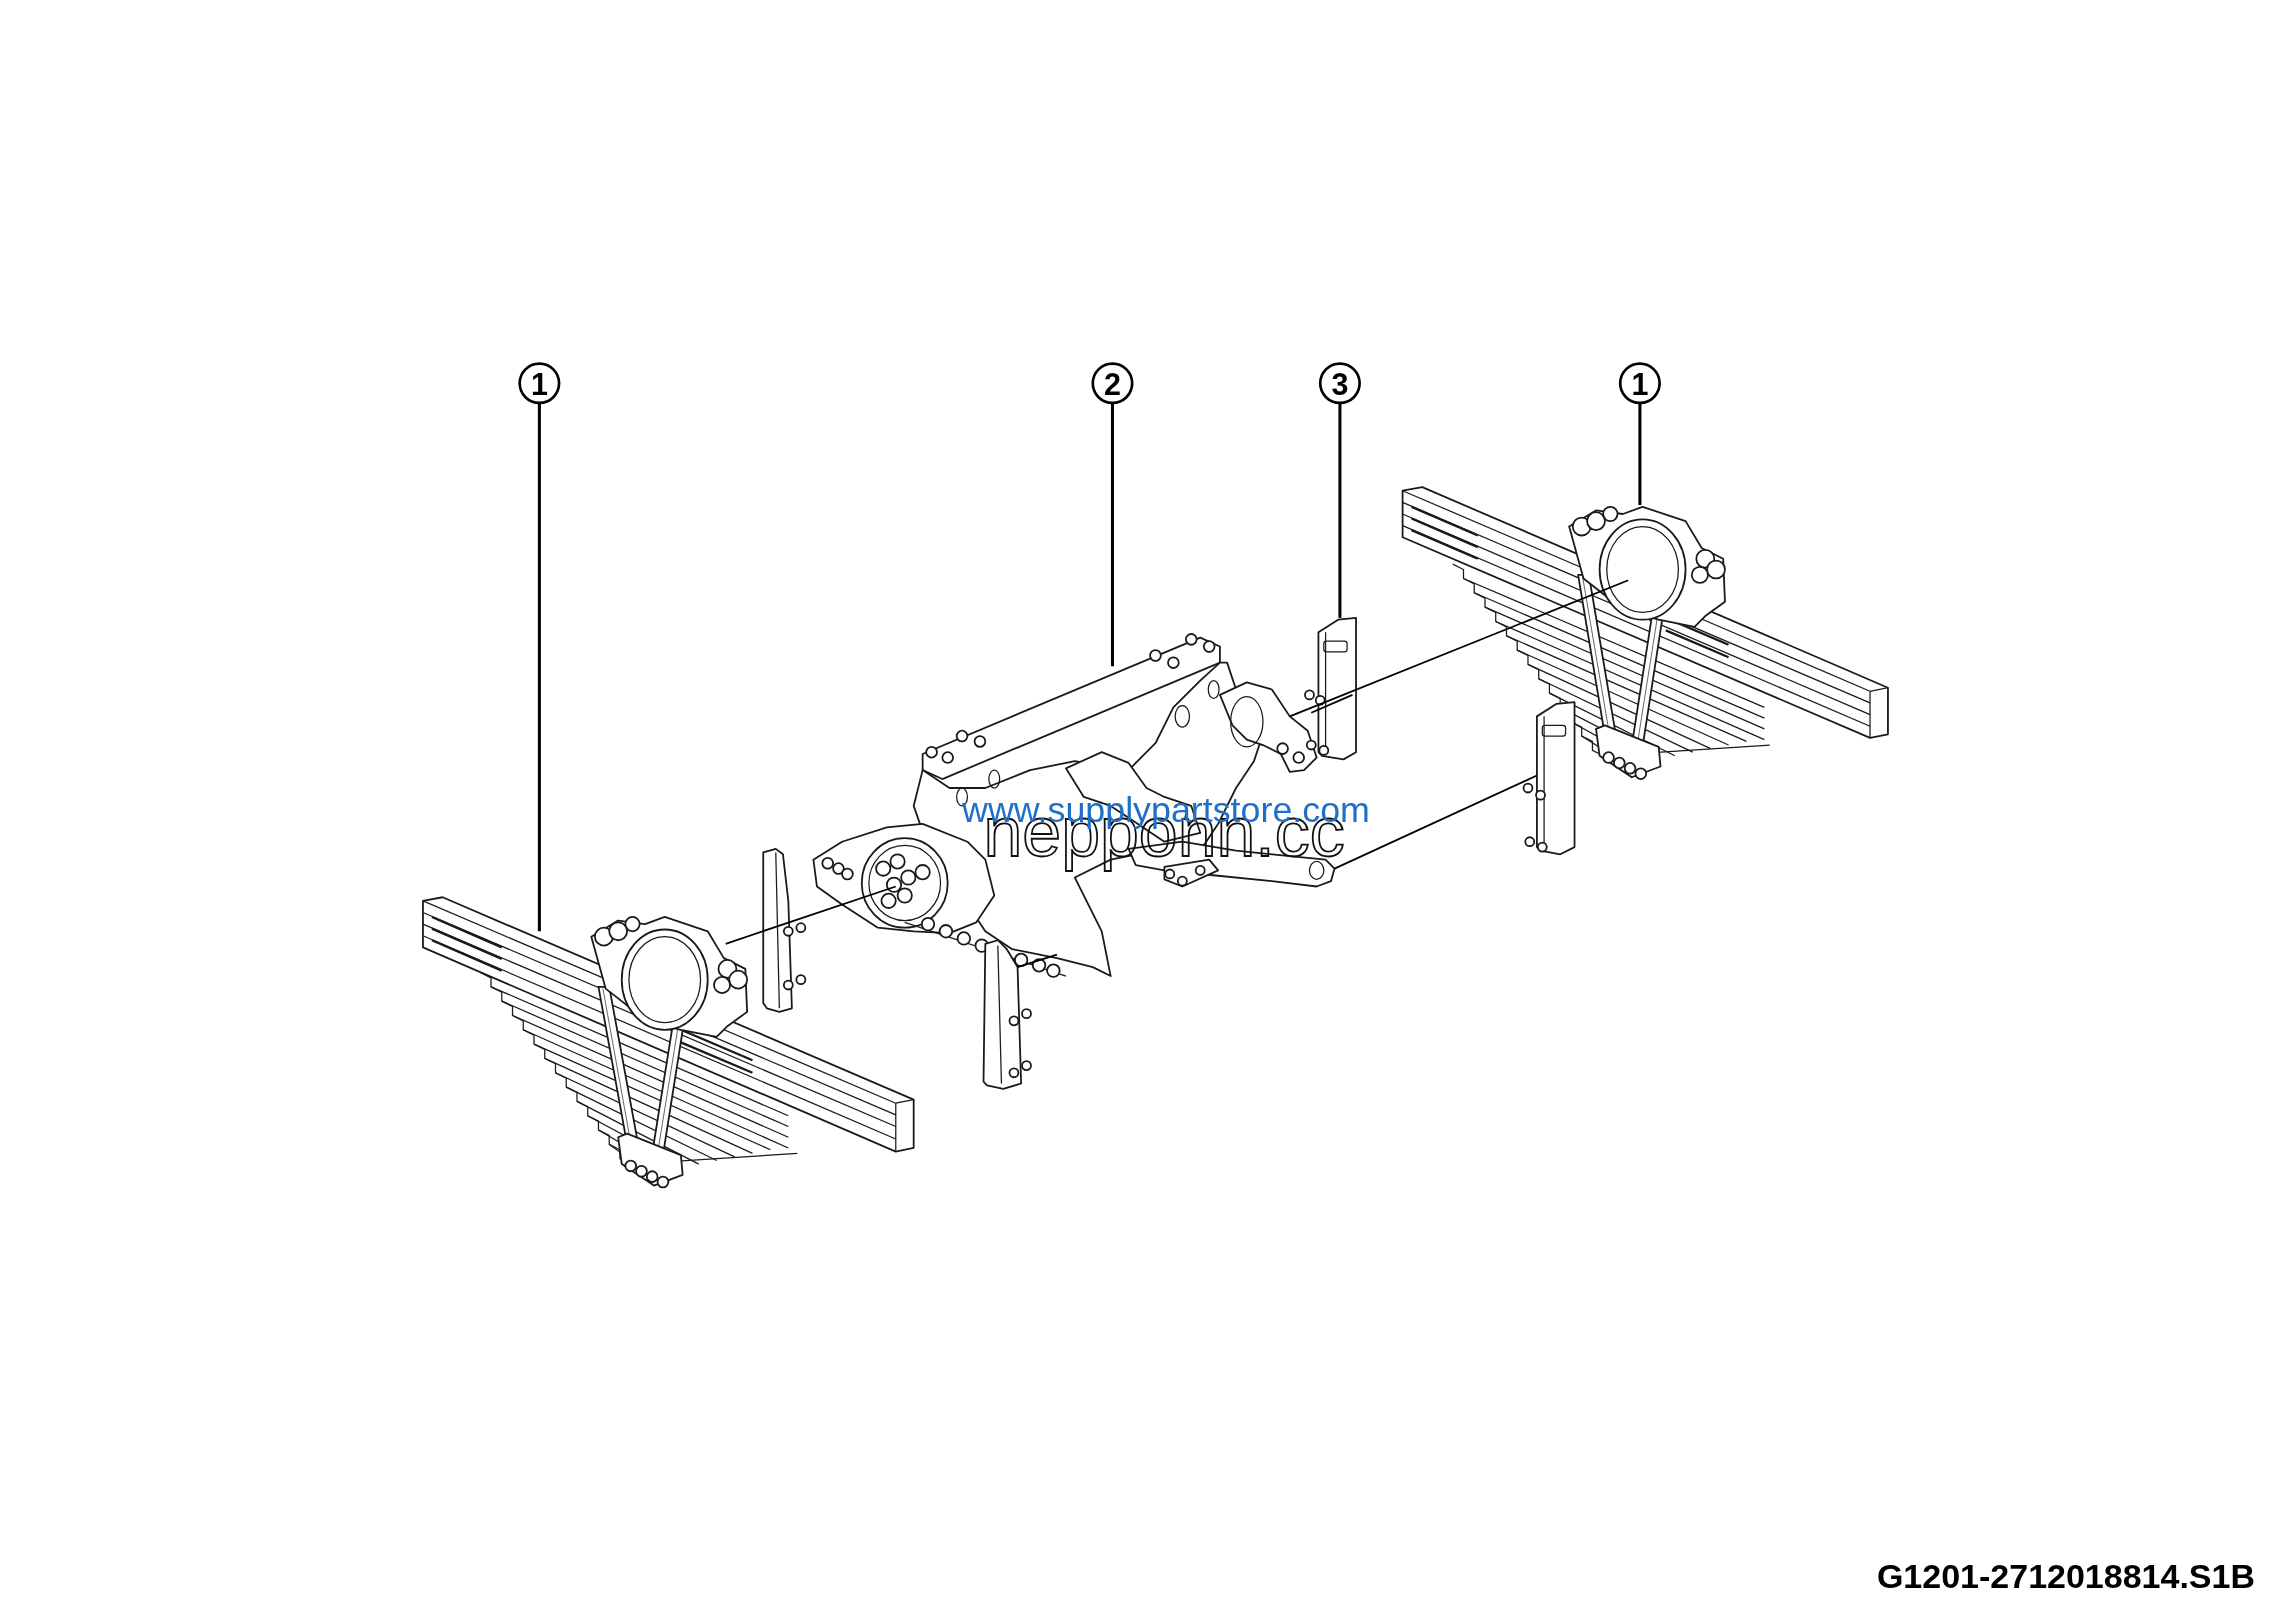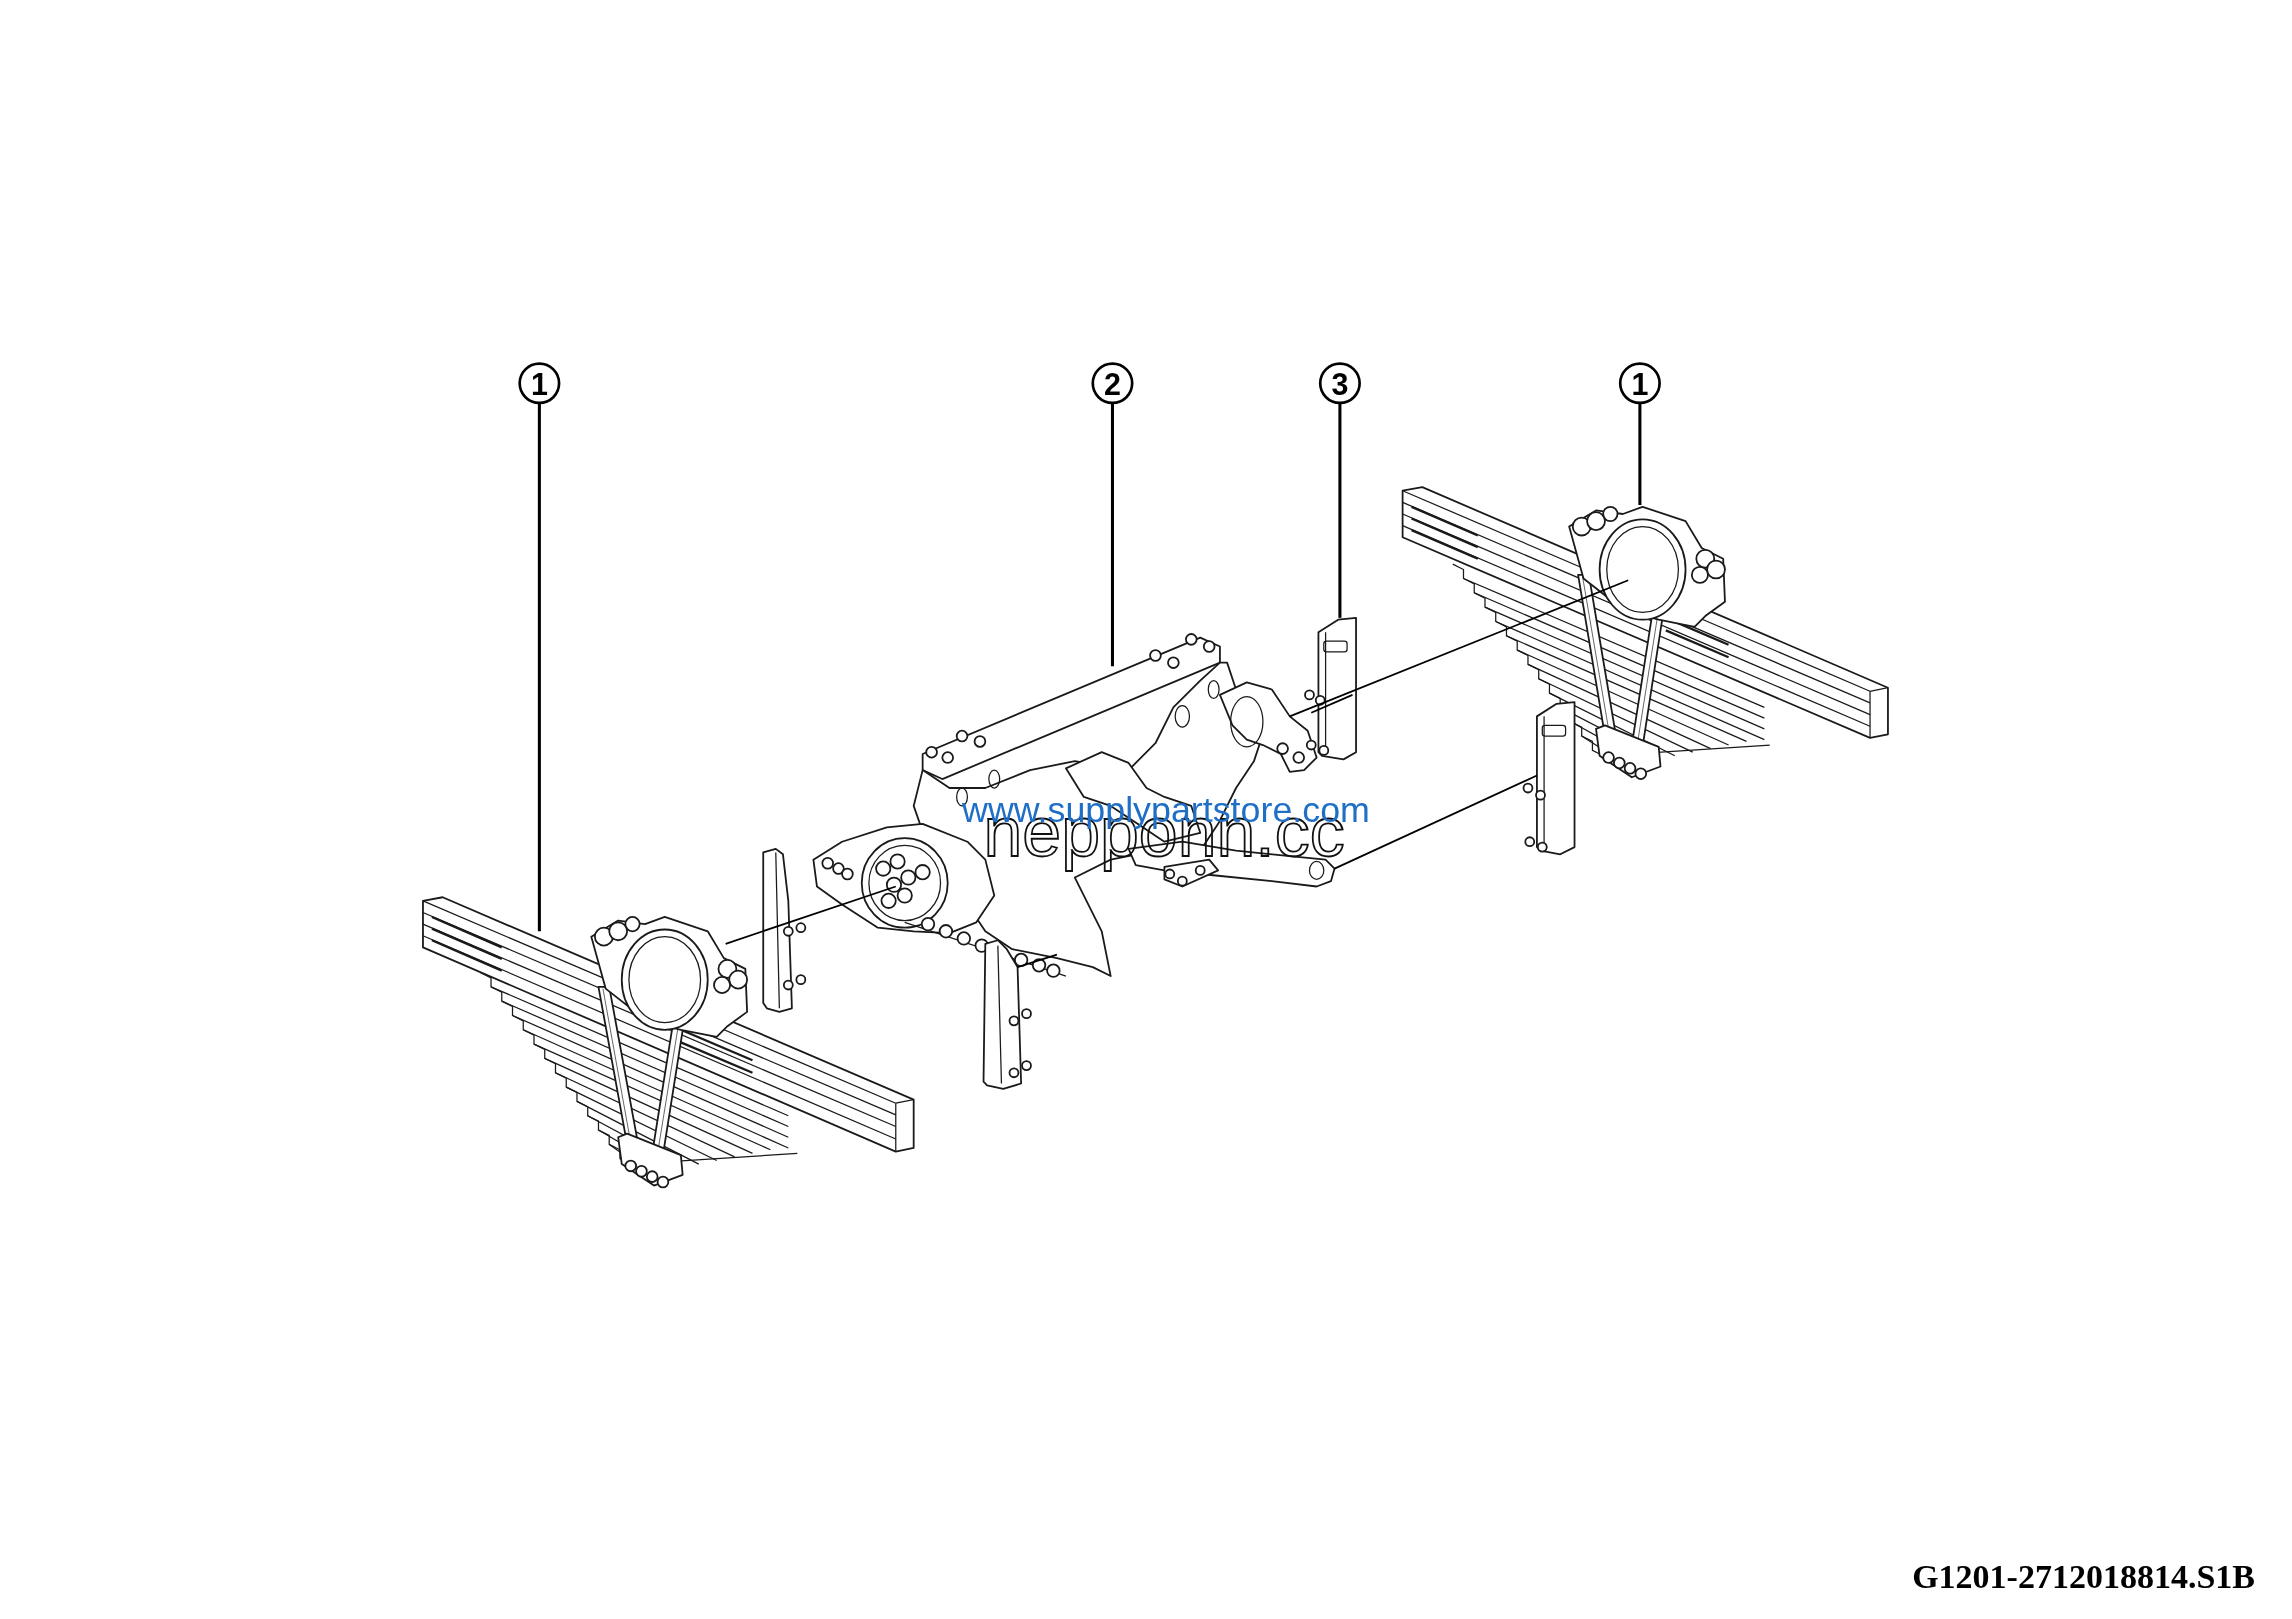--- a/index.html
+++ b/index.html
@@ -8,21 +8,21 @@
   .line { fill: #ffffff; stroke: #1a1a1a; stroke-width: 2; stroke-linejoin: round; stroke-linecap: round; }
   .thin { fill: none; stroke: #1a1a1a; stroke-width: 1.4; }
   .hair { fill: none; stroke: #555; stroke-width: 1; }
   .dark { fill: none; stroke: #1a1a1a; stroke-width: 2.6; }
   .leader { fill: none; stroke: #000; stroke-width: 3.4; }
   .explode { fill: none; stroke: #000; stroke-width: 2; }
   .balloon-circle { fill: #fff; stroke: #000; stroke-width: 3; }
   .balloon-text { font-family: "Liberation Sans", sans-serif; font-weight: bold; font-size: 34px; text-anchor: middle; dominant-baseline: central; fill: #000; }
   .wm-blue { font-family: "Liberation Sans", sans-serif; font-size: 40px; fill: #1f6fc7; }
   .wm-outline { font-family: "Liberation Sans", sans-serif; font-size: 78px; fill: none; stroke: #111; stroke-width: 2; }
-  .figcode { position: absolute; right: 38px; bottom: 23px; font-family: Liberation Serif, serif; font-weight: bold; font-size: 34px; color: #000; }
+  .figcode { position: absolute; right: 38px; bottom: 23px; font-family: Liberation Sans, sans-serif; font-weight: bold; font-size: 34px; color: #000; }
 </style>
 </head>
 <body>
 
 <svg id="diagram" viewBox="0 0 2560 1808" xmlns="http://www.w3.org/2000/svg">
 
   <g>
 
     <g>
       <polygon class="line" points="472,1006 494,1002 1020,1228 1020,1282 1000,1286 472,1058"></polygon>

